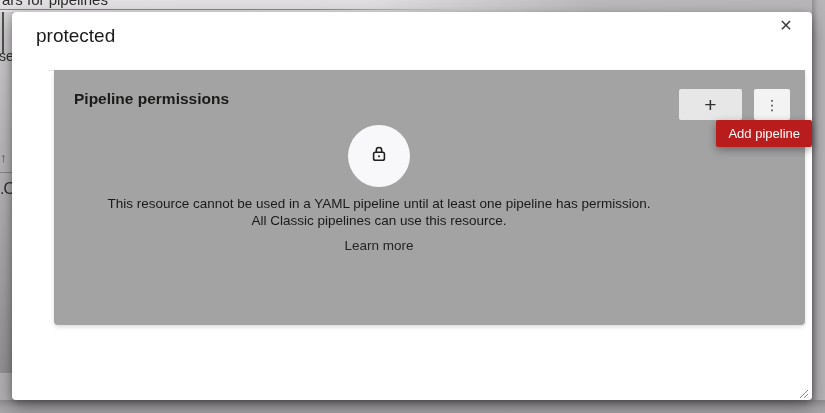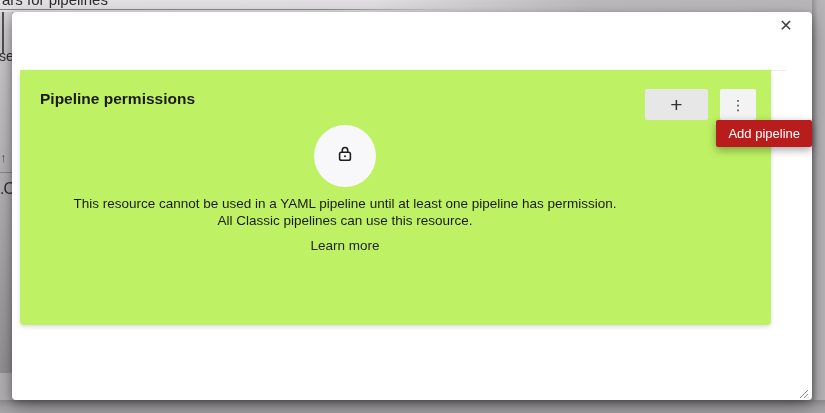--- a/index.html
+++ b/index.html
@@ -60,22 +60,22 @@
     background:transparent; border:none; cursor:pointer;
     font-size:16px; color:#424142; line-height:1;
   }
   .header-rule {
     position:absolute; left:36px; top:58px; width:738px; height:1px;
     background:#ebebeb;
   }
 
   
   .card {
-    position:absolute; left:8px; top:58px; width:751px; height:255px;
-    background:#bef264; border-radius:0 0 4px 4px;
+    position:absolute; left:42px; top:58px; width:751px; height:255px;
+    background:#a3a3a3; border-radius:0 0 4px 4px;
     box-shadow:0 2px 4px rgba(0,0,0,0.14);
   }
   .card-heading {
     position:absolute; left:20px; top:20px;
     font-size:15.5px; font-weight:700; color:#1b1a19;
   }
   .btn-add {
     position:absolute; left:625px; top:19px; width:63px; height:31px;
     background:#e8e7e8; border:none; border-radius:2px; cursor:pointer;
     display:flex; align-items:center; justify-content:center;
@@ -136,20 +136,21 @@
   <span class="bg-frag-a">se</span>
   <span class="bg-frag-b">↑</span>
   <div class="bg-left-hline"></div>
   <span class="bg-frag-c">.O</span>
 </div>
 <div class="bg-right"></div>
 <div class="bg-bottom"></div>
 
 <div class="dialog">
 
+  <div class="dialog-title">protected</div>
 
   <button class="close-btn">
     <span>✕</span>
   </button>
 
   <div class="header-rule"></div>
 
   <div class="card">
 
     <div class="card-heading">Pipeline permissions</div>

